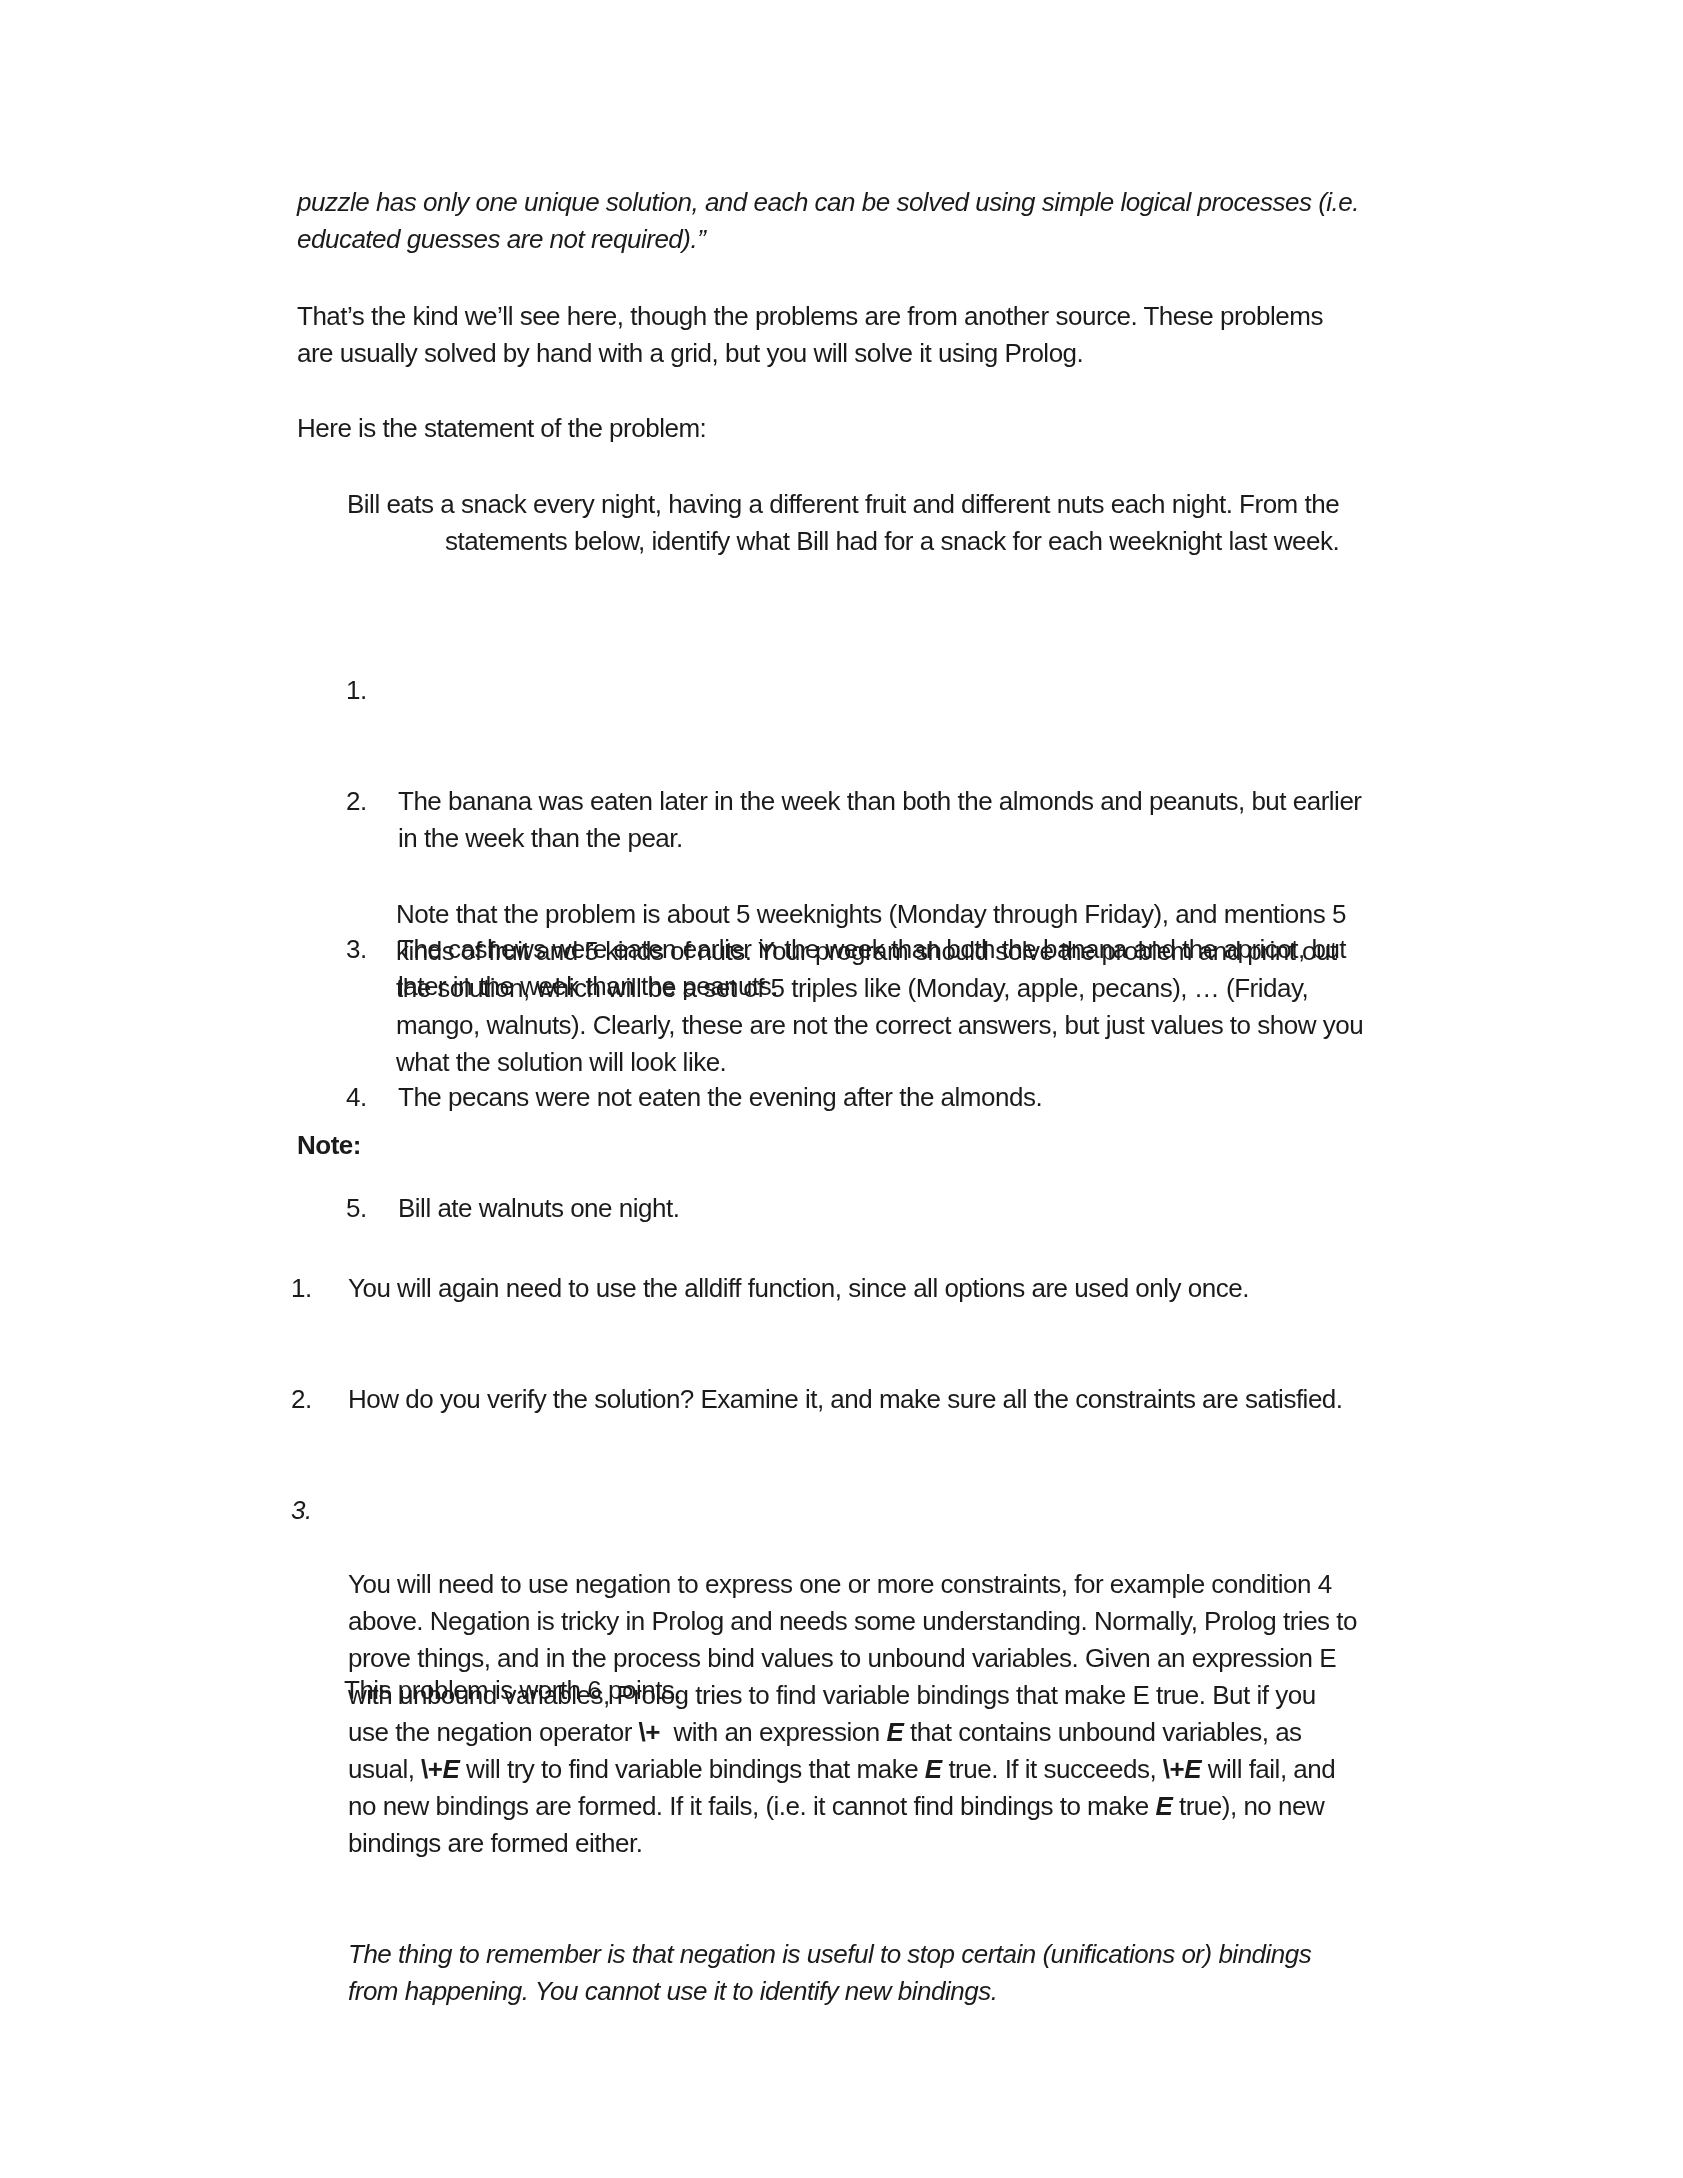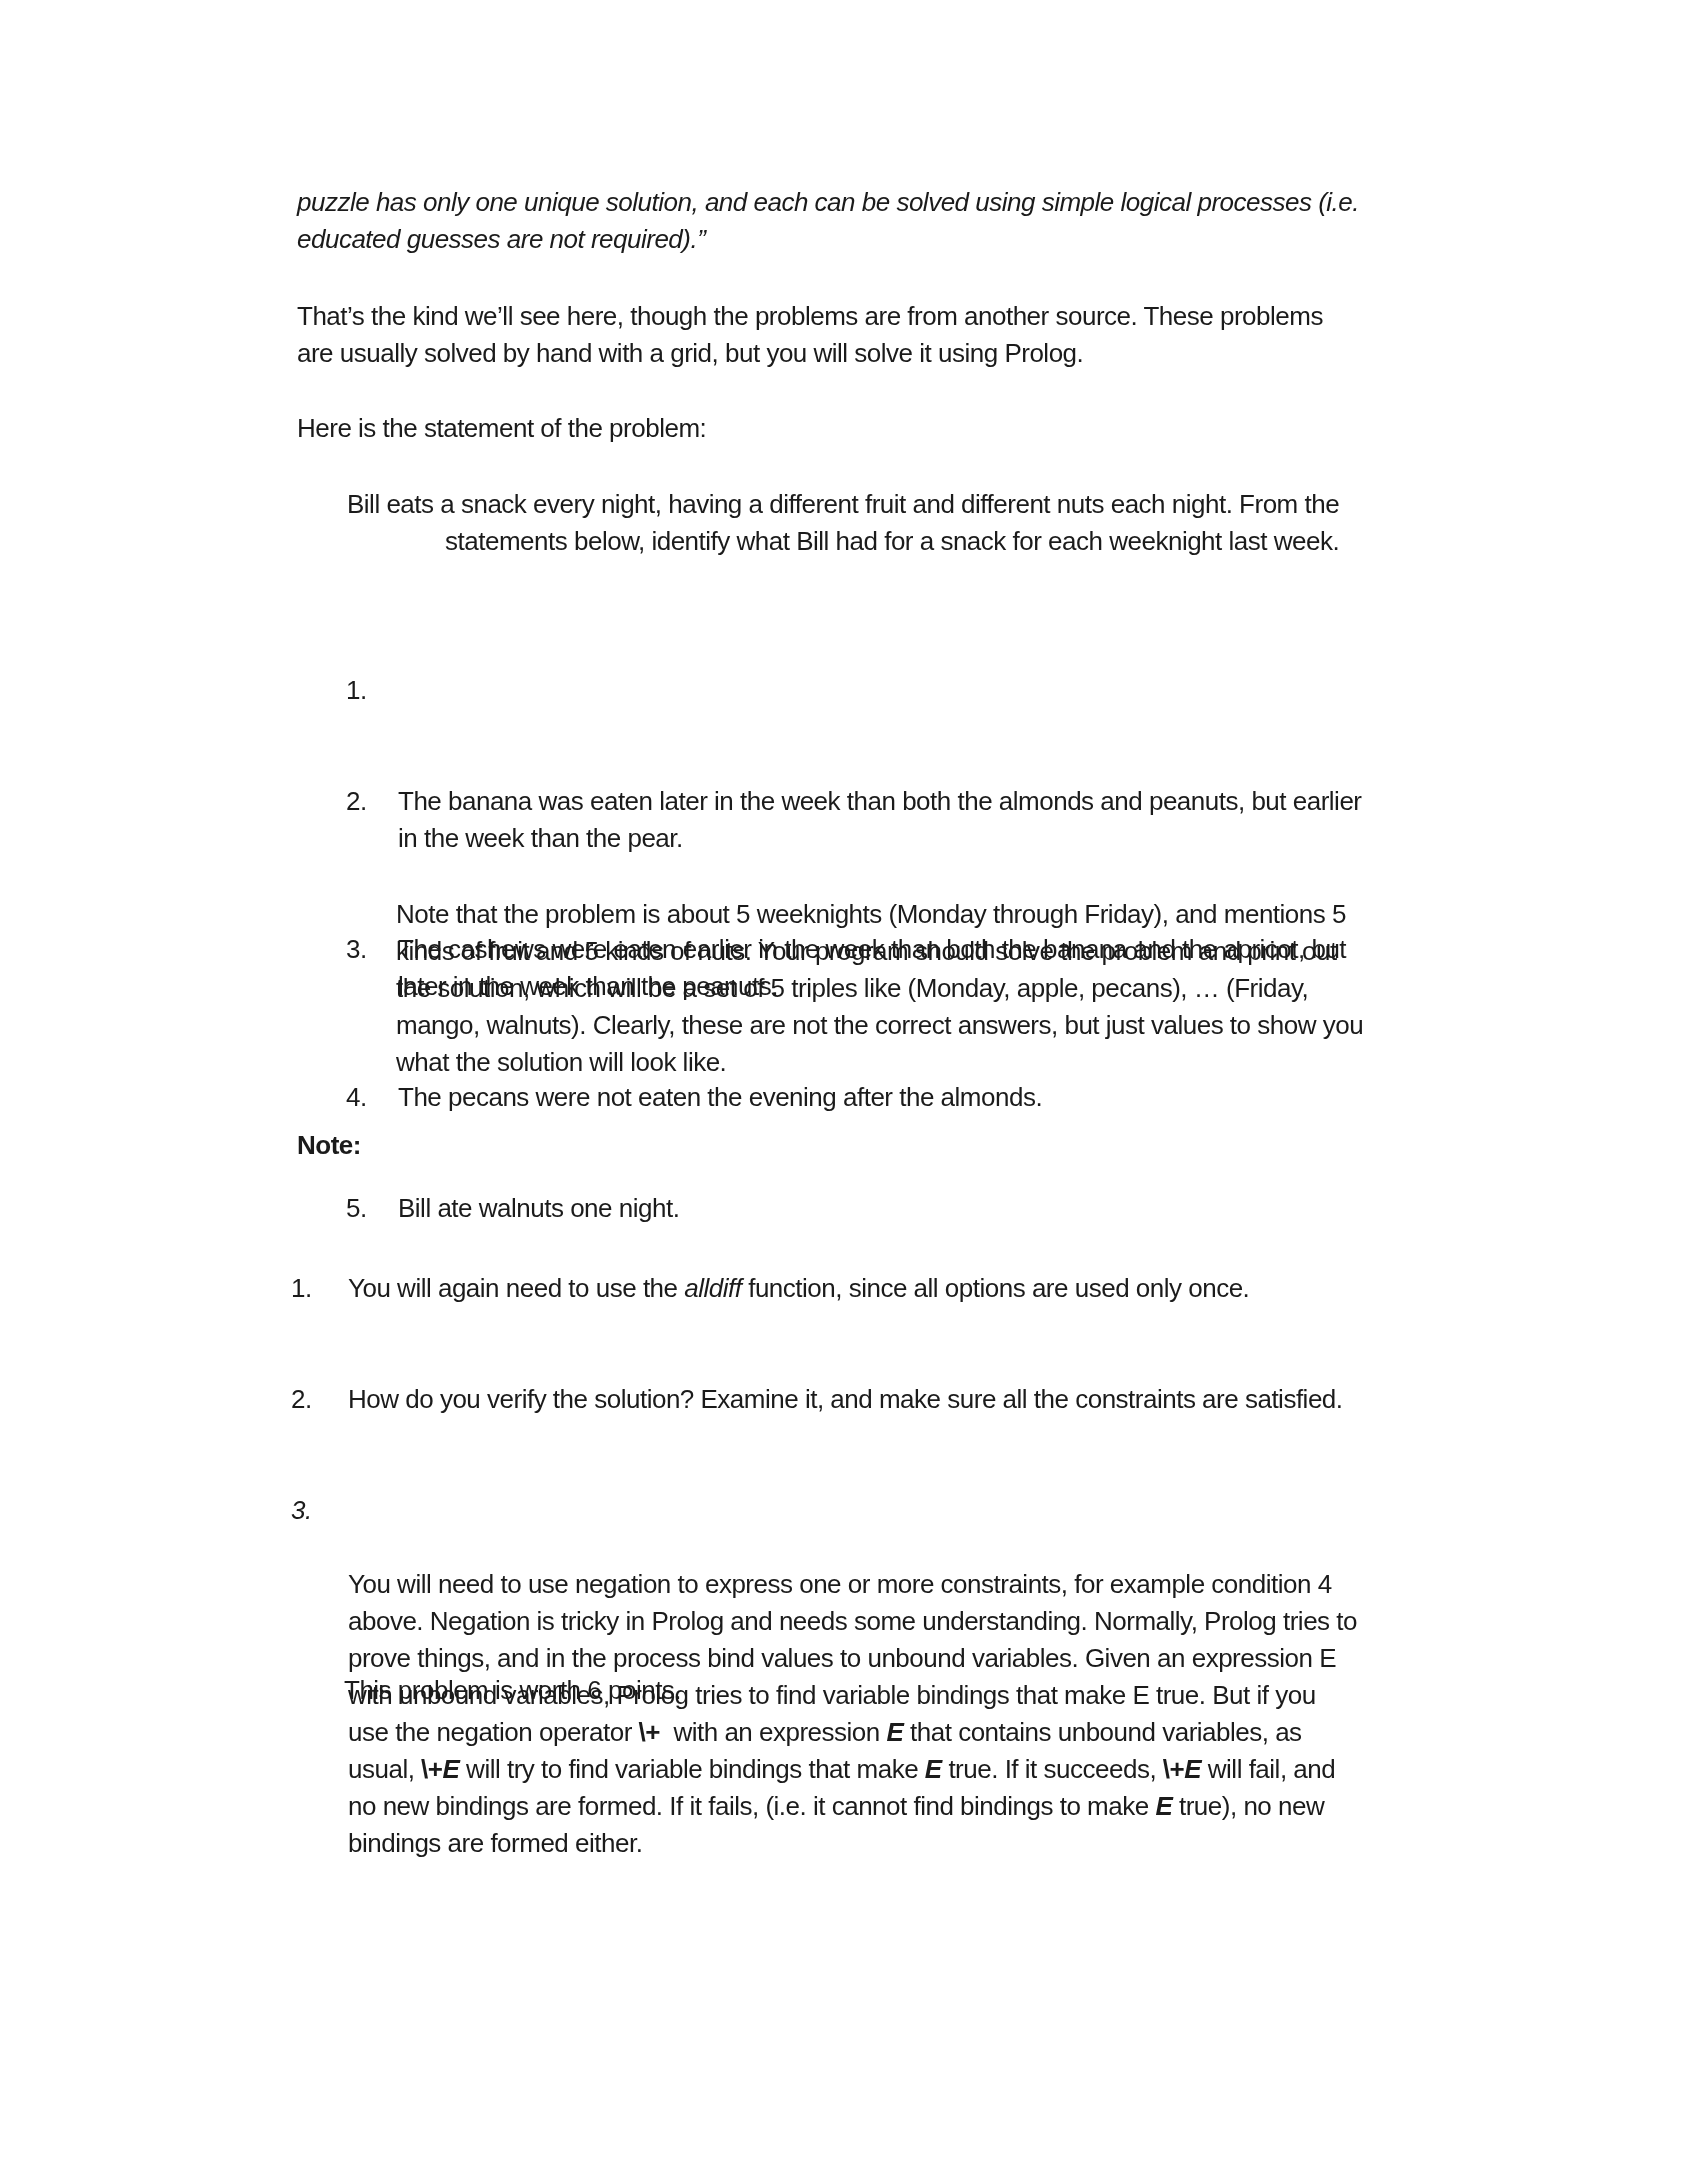--- a/index.html
+++ b/index.html
@@ -37,21 +37,21 @@
   .list-notes .num { width: 57px; flex: 0 0 57px; }
   .num-italic { font-style: italic; }
   .txt { white-space: pre-wrap; }
 
   .p-noteblock { left: 396px; top: 896px; }
   .p-notehead  { left: 297px; top: 1127px; font-weight: bold; }
   .p-closing   { left: 312px; top: 1672px; margin-left: 32px; }
 
   .followup { font-style: italic; white-space: pre-wrap; }
 
-  .seg-i  { font-style: italic; }
+  .seg-i  { }
   .seg-b  { font-weight: bold; }
   .seg-bi { font-weight: bold; font-style: italic; }
 
   .pagenum {
     position: absolute;
     left: 1469px;
     top: 2039px;
     font-size: 36px;
     line-height: 40px;
     letter-spacing: 0;
@@ -119,20 +119,22 @@
       <span class="num num-italic">3.</span>
       <div>
         <div class="txt"><span>You will need to use negation to express one or more constraints, for example condition 4
 above. Negation is tricky in Prolog and needs some understanding. Normally, Prolog tries to
 prove things, and in the process bind values to unbound variables. Given an expression E
 with unbound variables, Prolog tries to find variable bindings that make E true. But if you
 use the negation operator </span><span class="seg-b">\+ </span><span> with an expression </span><span class="seg-bi">E</span><span> that contains unbound variables, as
 usual, </span><span class="seg-b">\+</span><span class="seg-bi">E</span><span> will try to find variable bindings that make </span><span class="seg-bi">E</span><span> true. If it succeeds, </span><span class="seg-b">\+</span><span class="seg-bi">E</span><span> will fail, and
 no new bindings are formed. If it fails, (i.e. it cannot find bindings to make </span><span class="seg-bi">E</span><span> true), no new
 bindings are formed either.</span></div>
+        <div class="followup">The thing to remember is that negation is useful to stop certain (unifications or) bindings
+from happening. You cannot use it to identify new bindings.</div>
       </div>
     </div>
   </div>
 
   <p class="blk p-closing">This problem is worth 6 points.</p>
 
   <div class="pagenum">2</div>
 
 </div>
 

